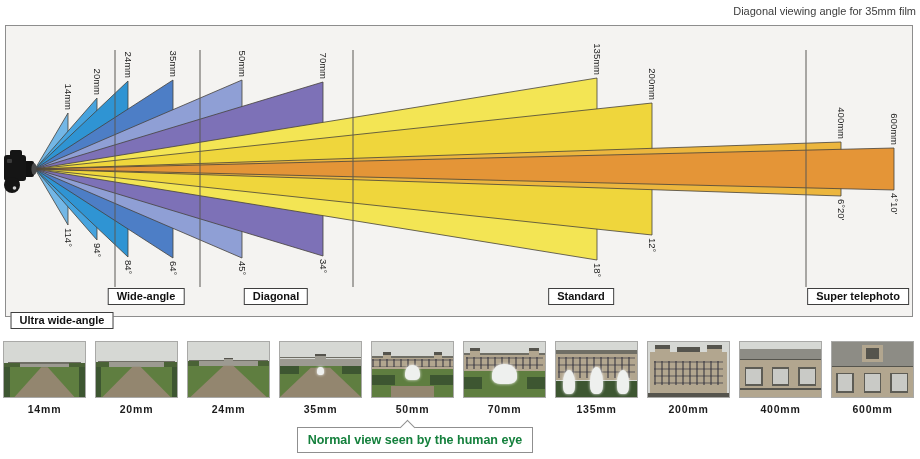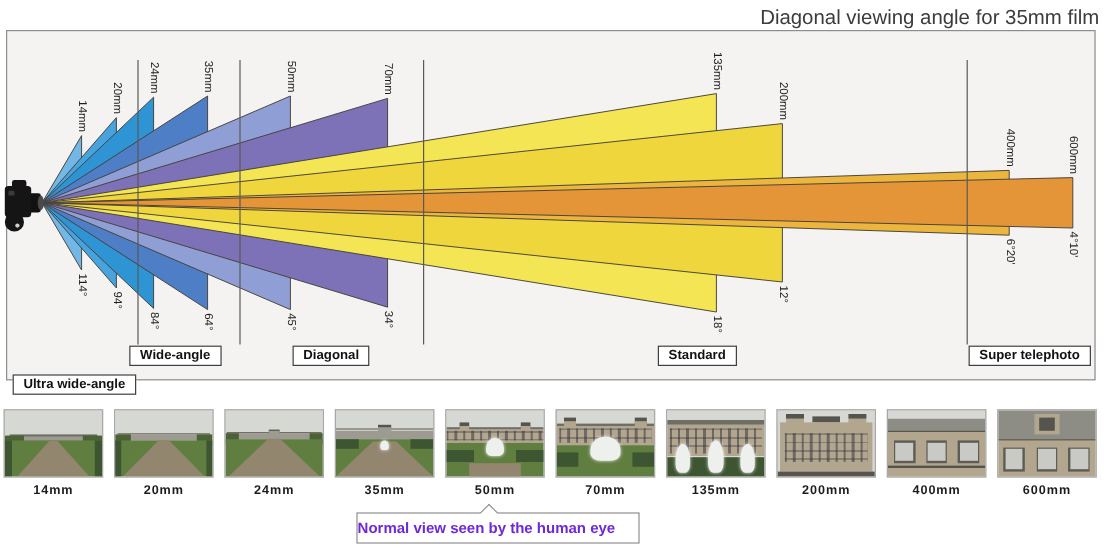--- a/index.html
+++ b/index.html
@@ -1,19 +1,19 @@
 <!DOCTYPE html>
 <html><head>
 <meta charset="utf-8">
 <style>
   html,body{margin:0;padding:0;background:#fff;}
   body{width:920px;height:459px;font-family:"Liberation Sans",sans-serif;position:relative;overflow:hidden;}
   .stage{position:absolute;inset:0;}
 
-  .title{position:absolute;top:5px;right:4px;font-size:17px;color:#3c3c3c;}
+  .title{position:absolute;top:5px;right:4px;font-size:11px;color:#3c3c3c;}
 
   .chart{position:absolute;left:5px;top:25px;width:908px;height:292px;
          background:#f4f3f1;border:1px solid #8d8d8d;box-sizing:border-box;}
   .fan{position:absolute;left:0;top:0;}
 
   .flabel,.alabel{position:absolute;display:inline-block;font-size:9.5px;line-height:10px;
         color:#1e1e1e;white-space:nowrap;transform-origin:0 0;}
   .flabel{transform:rotate(90deg) translateX(-100%);}
   .alabel{transform:rotate(90deg);}
 
@@ -29,22 +29,22 @@
       background:#d6d8d4;overflow:hidden;box-sizing:border-box;}
   .ly{position:absolute;}
   .fnt{border-radius:50% 50% 35% 35%/55% 55% 30% 30%;box-shadow:0 0 3px rgba(255,255,255,.95);}
   .winov{background-image:
      repeating-linear-gradient(90deg,rgba(45,45,58,.5) 0 2px,transparent 2px 7px),
      repeating-linear-gradient(180deg,rgba(45,45,58,.33) 0 1.5px,transparent 1.5px 7px);}
   .cap{text-align:center;font-weight:bold;font-size:10.5px;letter-spacing:.8px;
        color:#1c1c1c;margin-top:5px;}
 
   .callout{position:absolute;left:297px;top:427px;width:236px;height:26px;background:#fff;
-       border:1.5px solid #8f8f8f;display:flex;align-items:center;
-       font-weight:bold;font-size:12.5px;color:#6d28d9;box-sizing:border-box;}
+       border:1.5px solid #8f8f8f;display:flex;align-items:center;justify-content:center;
+       font-weight:bold;font-size:12.5px;color:#15803d;box-sizing:border-box;}
   .caret{position:absolute;top:-6.5px;left:104px;width:10px;height:10px;background:#fff;
        border-left:1.5px solid #8f8f8f;border-top:1.5px solid #8f8f8f;transform:rotate(45deg);}
 </style>
 </head>
 <body>
 
 <div class="stage">
 
   <div class="title">Diagonal viewing angle for 35mm film</div>
 

